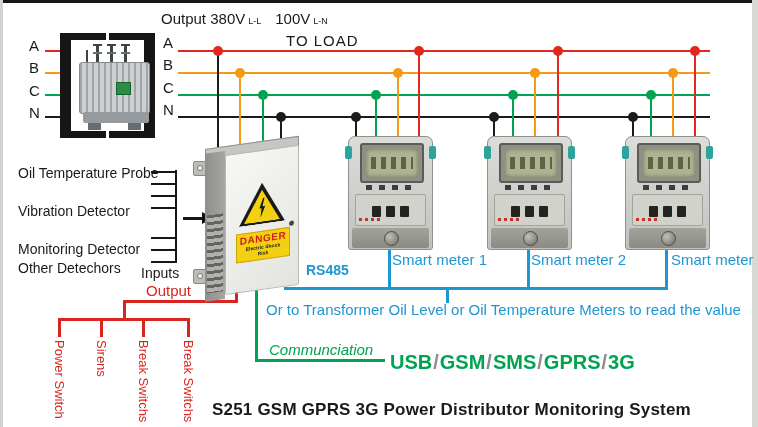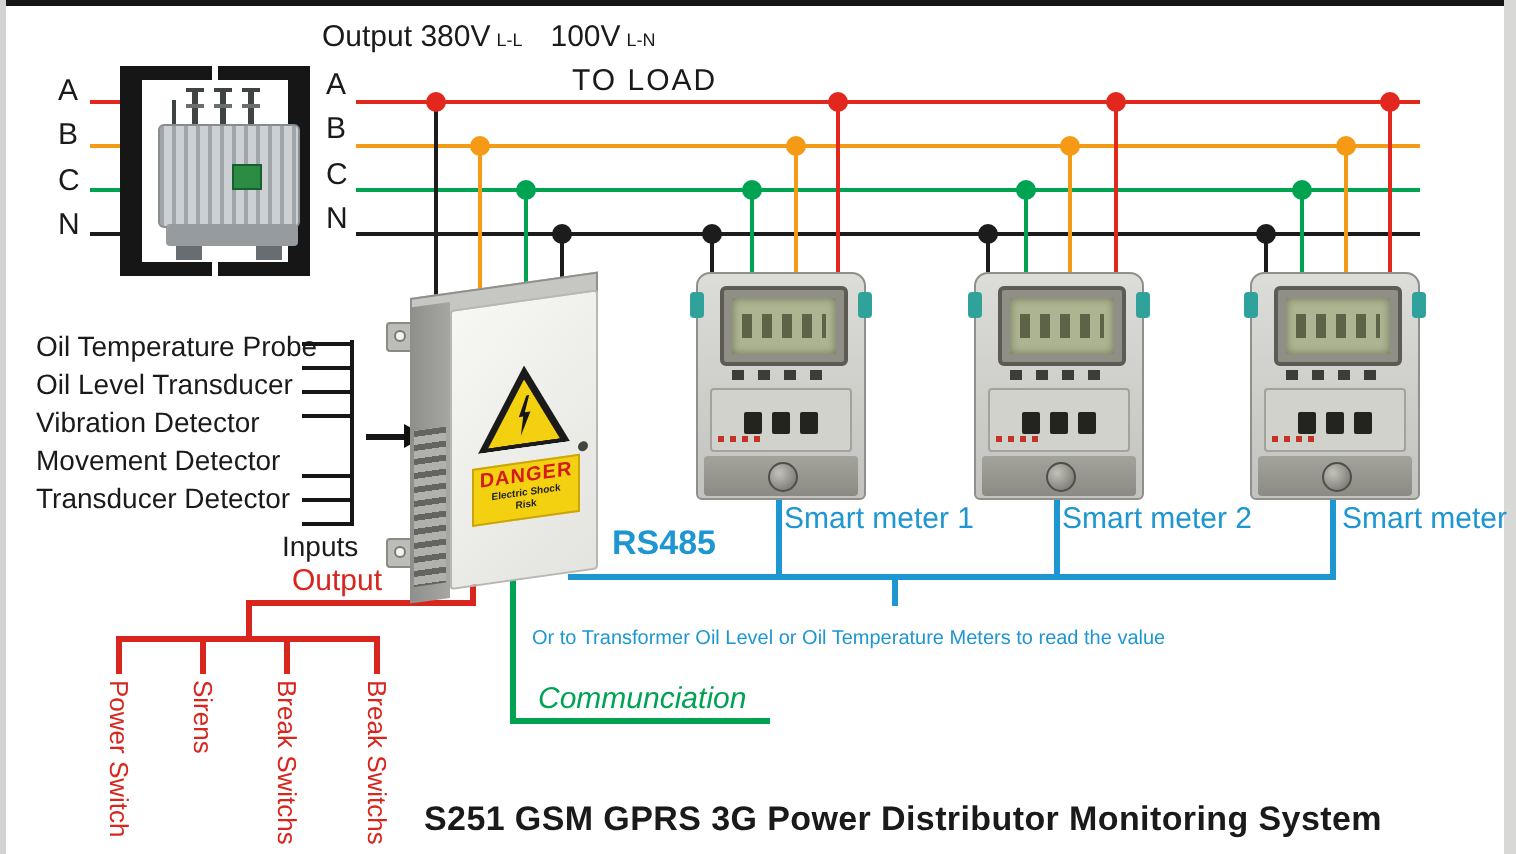--- a/index.html
+++ b/index.html
@@ -182,24 +182,23 @@
   <div class="abs c-red" style="left:58px;top:318px;width:3px;height:19px;"></div>
   <div class="abs c-red" style="left:100px;top:318px;width:3px;height:19px;"></div>
   <div class="abs c-red" style="left:142px;top:318px;width:3px;height:19px;"></div>
   <div class="abs c-red" style="left:187px;top:318px;width:3px;height:19px;"></div>
   <div class="vlabel" style="left:67px;top:340px;">Power Switch</div>
   <div class="vlabel" style="left:109px;top:340px;">Sirens</div>
   <div class="vlabel" style="left:151px;top:340px;">Break Switchs</div>
   <div class="vlabel" style="left:196px;top:340px;">Break Switchs</div>
 
   <div class="t" style="left:18px;top:166px;">Oil Temperature Probe</div>
-  <div class="t" style="left:18px;top:185px;">Oil Level Transducer</div>
   <div class="t" style="left:18px;top:204px;">Vibration Detector</div>
-  <div class="t" style="left:18px;top:223px;">Movement Detector</div>
-  <div class="t" style="left:18px;top:242px;">Transducer Detector</div>
+  <div class="t" style="left:18px;top:242px;">Monitoring Detector</div>
+  <div class="t" style="left:18px;top:261px;">Other Detechors</div>
   <div class="abs blk" style="left:175px;top:170px;width:2px;height:93px;"></div>
   <div class="abs blk" style="left:151px;top:171px;width:26px;height:2px;"></div>
   <div class="abs blk" style="left:151px;top:183px;width:26px;height:2px;"></div>
   <div class="abs blk" style="left:151px;top:195px;width:26px;height:2px;"></div>
   <div class="abs blk" style="left:151px;top:207px;width:26px;height:2px;"></div>
   <div class="abs blk" style="left:151px;top:237px;width:26px;height:2px;"></div>
   <div class="abs blk" style="left:151px;top:249px;width:26px;height:2px;"></div>
   <div class="abs blk" style="left:151px;top:261px;width:26px;height:2px;"></div>
   <div class="abs blk" style="left:183px;top:217px;width:20px;height:3px;"></div>
   <div class="arrow-head" style="left:202px;top:212px;"></div>
@@ -289,23 +288,26 @@
           <div class="bolt"></div>
         </div>
     </div>
     <div class="plate">
       <div class="dt">DANGER</div>
       <div class="ds">Electric Shock Risk</div>
     </div>
     <div class="abs" style="left:63px;top:74px;width:5px;height:5px;border-radius:50%;background:#44443f;"></div>
   </div>
 
-  <div class="t blue-t" style="left:306px;top:263px;font-size:17px;font-weight:bold;">RS485</div>
+  <div class="t blue-t" style="left:306px;top:263px;font-size:14px;font-weight:bold;">RS485</div>
   <div class="t blue-t" style="left:392px;top:252px;font-size:15px;">Smart meter 1</div>
   <div class="t blue-t" style="left:531px;top:252px;font-size:15px;">Smart meter 2</div>
   <div class="t blue-t" style="left:671px;top:252px;font-size:15px;">Smart meter X</div>
-  <div class="t blue-t" style="left:266px;top:314px;font-size:10px;">Or to Transformer Oil Level or Oil Temperature Meters to read the value</div>
+  <div class="t blue-t" style="left:266px;top:302px;font-size:15px;">Or to Transformer Oil Level or Oil Temperature Meters to read the value</div>
 
   <div class="t green-t" style="left:269px;top:342px;font-size:15px;">Communciation</div>
+  <div class="t" style="left:390px;top:351px;">
+    <span class="proto">USB</span><span class="psep">/</span><span class="proto">GSM</span><span class="psep">/</span><span class="proto">SMS</span><span class="psep">/</span><span class="proto">GPRS</span><span class="psep">/</span><span class="proto">3G</span>
+  </div>
 
   <div class="t" style="left:212px;top:401px;font-size:17px;font-weight:bold;letter-spacing:.2px;">S251  GSM GPRS 3G Power Distributor Monitoring System</div>
 
 </div>
 
 </body></html>

